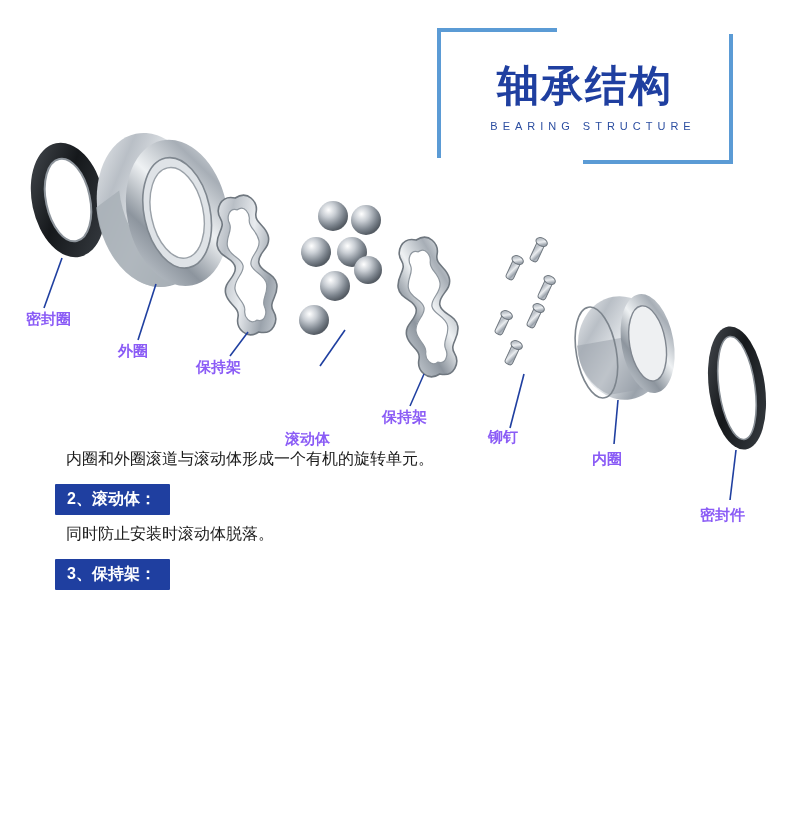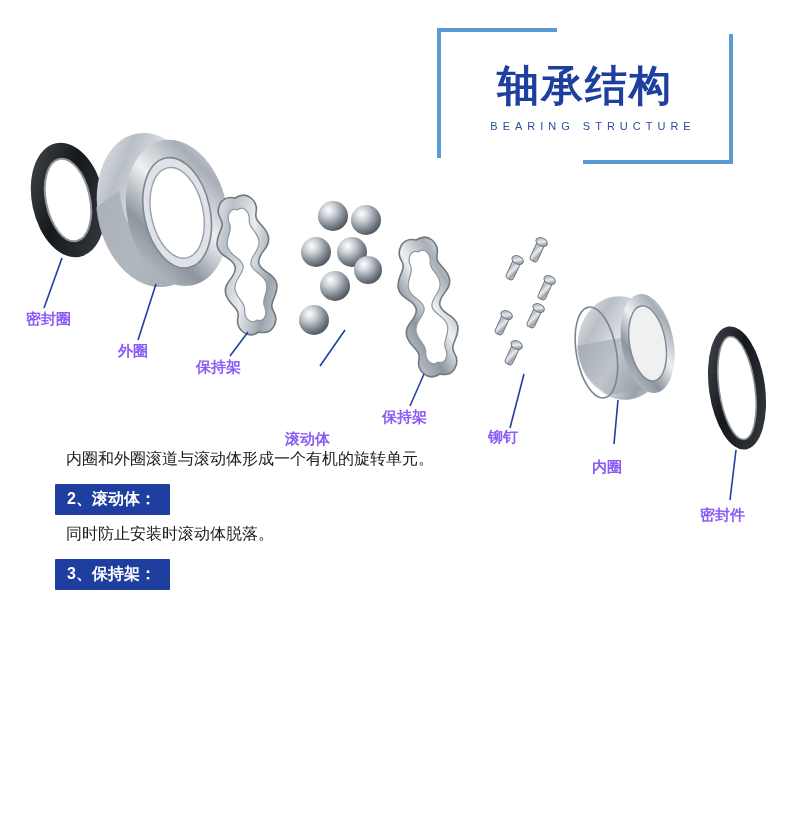--- a/index.html
+++ b/index.html
@@ -307,21 +307,21 @@
         <path d="M 736,450 L 730,500"></path>
       </g>
     </svg>
 
     <div class="callout-label" style="left:26px;  top:310px;">密封圈</div>
     <div class="callout-label" style="left:118px; top:342px;">外圈</div>
     <div class="callout-label" style="left:196px; top:358px;">保持架</div>
     <div class="callout-label" style="left:285px; top:402px;margin-top:28px;">滚动体</div>
     <div class="callout-label" style="left:382px; top:408px;">保持架</div>
     <div class="callout-label" style="left:488px; top:428px;">铆钉</div>
-    <div class="callout-label" style="left:592px; top:450px;margin-top:8px;">内圈</div>
+    <div class="callout-label" style="left:592px; top:450px;">内圈</div>
     <div class="callout-label" style="left:700px; top:506px;">密封件</div>
   </div>
 
   <div id="legend">
 
     <div class="legend-item">
       <div class="legend-body">内圈和外圈滚道与滚动体形成一个有机的旋转单元。</div>
     </div>
 
     <div class="legend-item">

